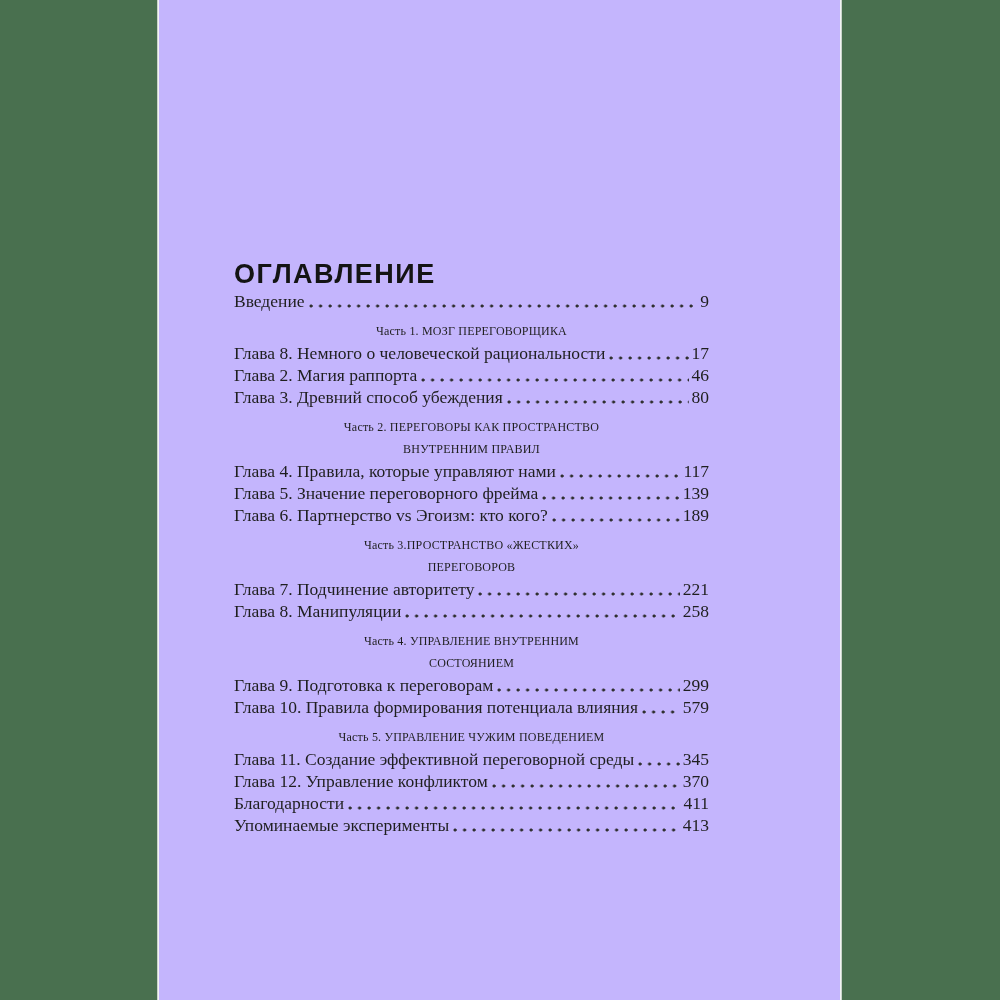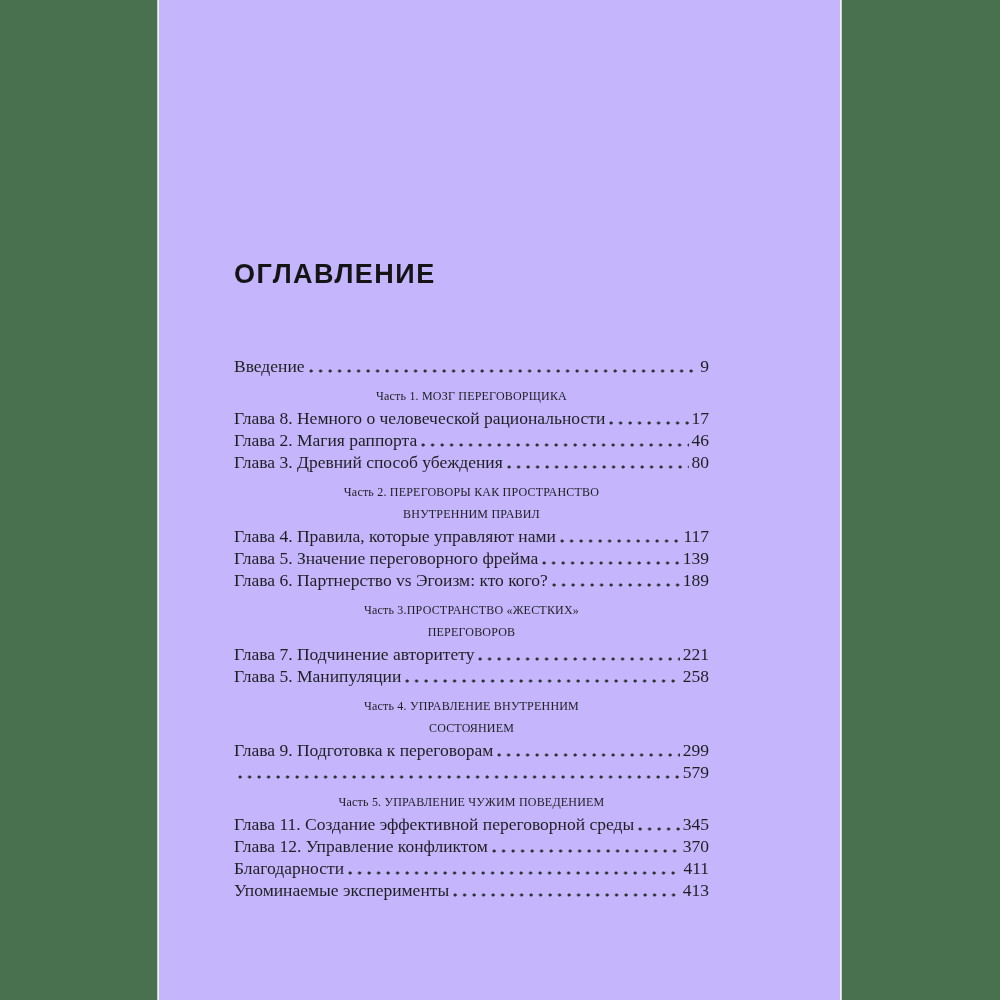--- a/index.html
+++ b/index.html
@@ -27,21 +27,20 @@
   h1.title{
     margin:258px 0 0 0;
     font-family:"Liberation Sans","DejaVu Sans",sans-serif;
     font-weight:700;
     font-size:27px;
     line-height:32px;
     letter-spacing:1.5px;
     color:#141414;
   }
   .toc{
-    margin-top:65px;
     font-size:17.5px;
     line-height:22px;
   }
   .toc-item{
     display:flex;
     align-items:baseline;
     white-space:nowrap;
   }
   .toc-item .label{flex:0 0 auto;}
   .toc-item .dots{
@@ -117,34 +116,35 @@
           <div class="toc-part">
             <div>Часть 3.ПРОСТРАНСТВО «ЖЕСТКИХ»</div>
             <div>ПЕРЕГОВОРОВ</div>
           </div>
           <div class="toc-item">
             <span class="label">Глава 7. Подчинение авторитету</span>
             <span class="dots"></span>
             <span class="page-num">221</span>
           </div>
           <div class="toc-item">
-            <span class="label">Глава 5. Манипуляции</span>
+            <span class="label">Глава 8. Манипуляции</span>
             <span class="dots"></span>
             <span class="page-num">258</span>
           </div>
           <div class="toc-part">
             <div>Часть 4. УПРАВЛЕНИЕ ВНУТРЕННИМ</div>
             <div>СОСТОЯНИЕМ</div>
           </div>
           <div class="toc-item">
             <span class="label">Глава 9. Подготовка к переговорам</span>
             <span class="dots"></span>
             <span class="page-num">299</span>
           </div>
           <div class="toc-item">
+            <span class="label">Глава 10. Правила формирования потенциала влияния</span>
             <span class="dots"></span>
             <span class="page-num">579</span>
           </div>
           <div class="toc-part">
             <div>Часть 5. УПРАВЛЕНИЕ ЧУЖИМ ПОВЕДЕНИЕМ</div>
           </div>
           <div class="toc-item">
             <span class="label">Глава 11. Создание эффективной переговорной среды</span>
             <span class="dots"></span>
             <span class="page-num">345</span>

